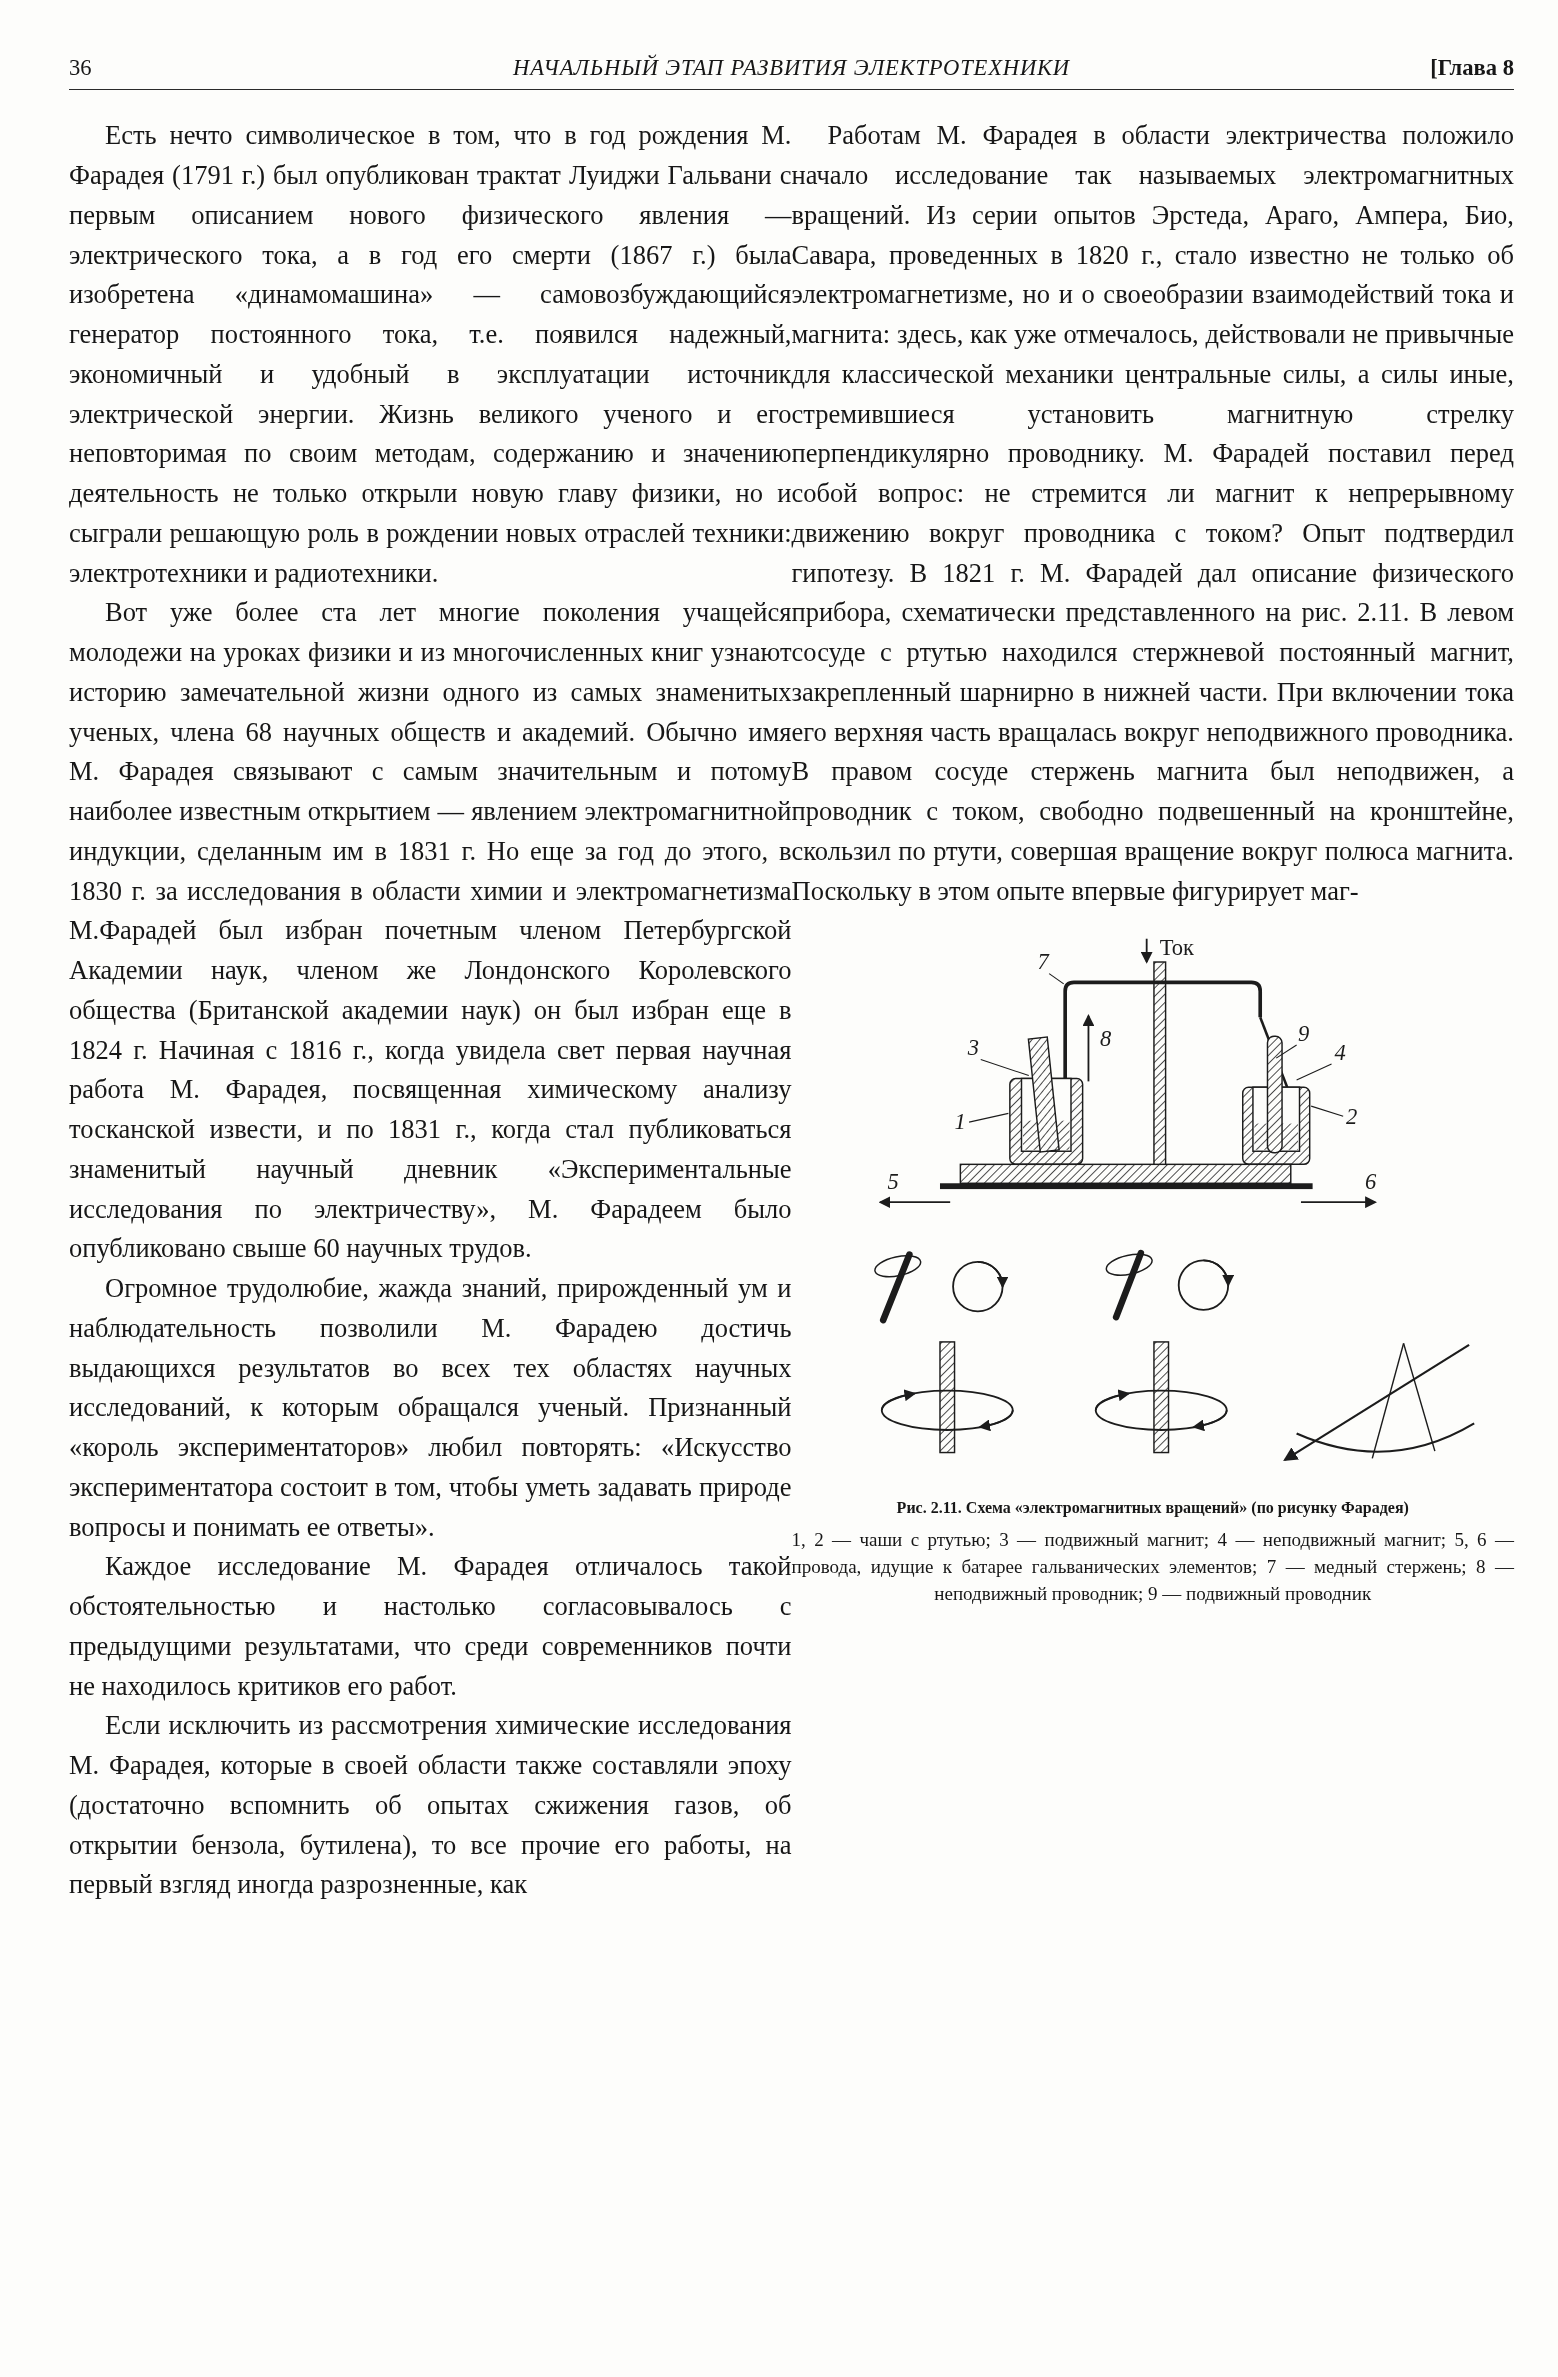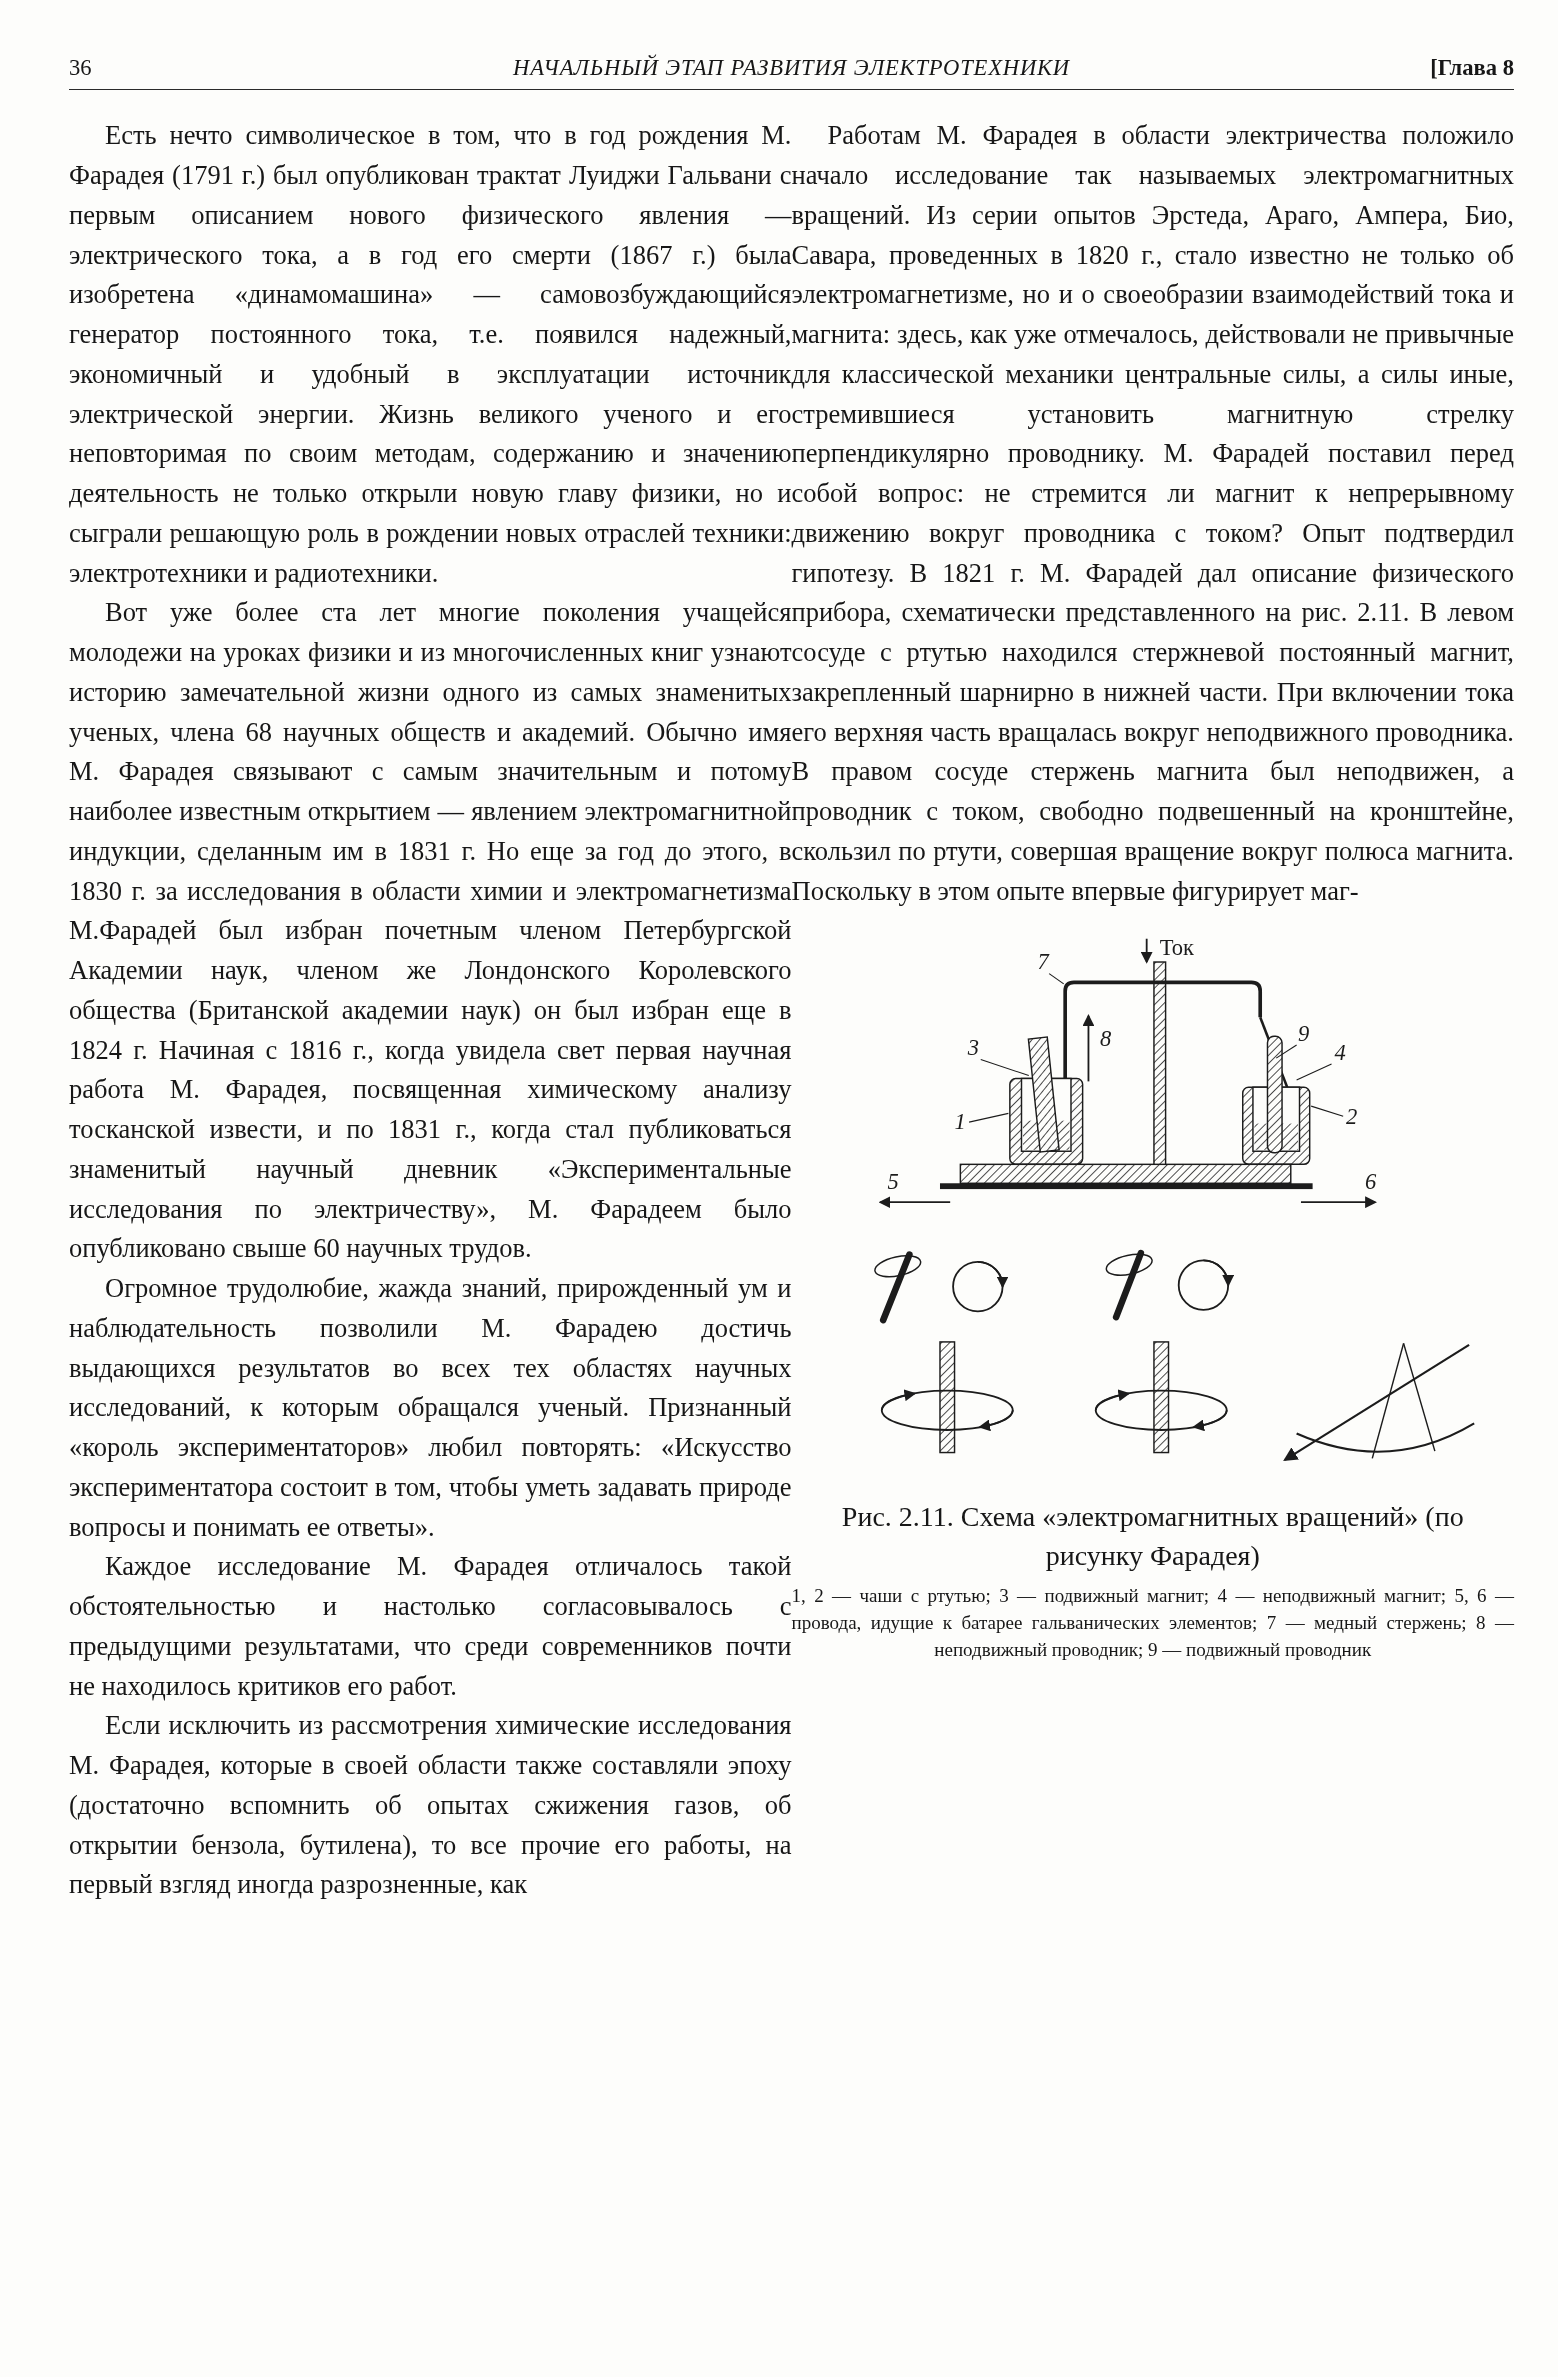--- a/index.html
+++ b/index.html
@@ -32,22 +32,22 @@
     line-height: 1.5;
     text-align: justify;
     hyphens: auto;
   }
   .para { margin: 0; text-indent: 36px; }
   .no-indent { text-indent: 0; }
 
   .fig { margin: 18.7px 0 0 0; }
   .fig svg { display: block; margin: 3.1px auto 0; width: 655px; height: auto; }
   .fig-title {
-    font-weight: normal;
-    font-size: 28px;
+    font-weight: bold;
+    font-size: 16px;
     line-height: 1.4;
     text-align: center;
     max-width: 624px;
     margin: 14px auto 0;
   }
   .fig-legend {
     font-size: 19px;
     line-height: 1.42;
     text-align: justify;
     text-align-last: center;

